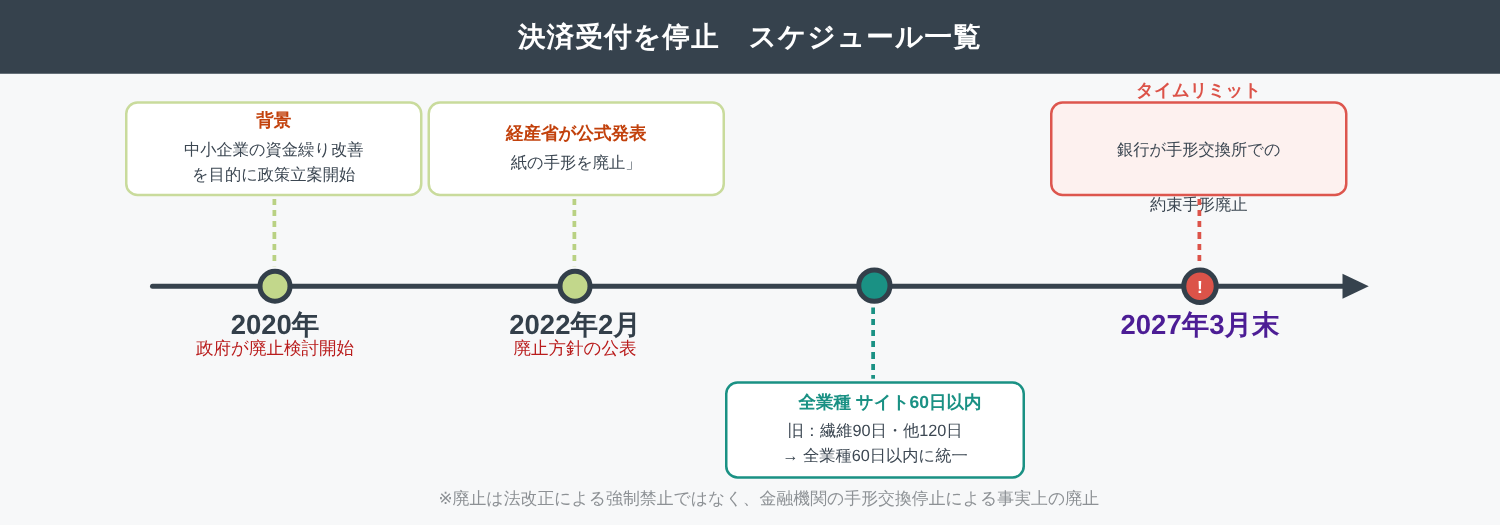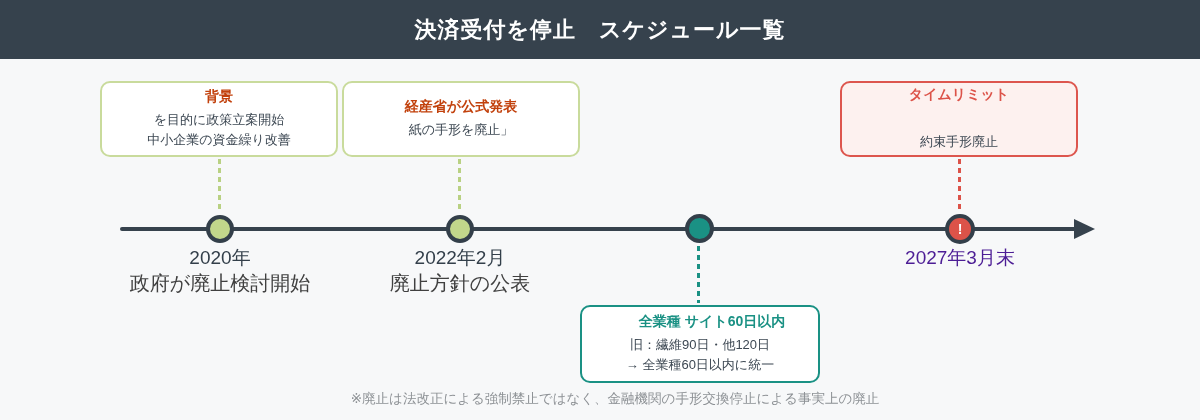--- a/index.html
+++ b/index.html
@@ -64,26 +64,26 @@
   .node.teal{width:29px;height:29px;background:#1a9184;}
   .node.red{width:30px;height:30px;background:#dc5349;}
   #node-1{left:206px;top:215px;}
   #node-2{left:446px;top:215px;}
   #node-3{left:685px;top:214px;}
   #node-4{left:945px;top:214px;}
   .node-mark{color:#ffffff;font-size:14px;font-weight:bold;line-height:1;}
   
   .ms-date{
     position:absolute;top:245px;transform:translateX(-50%);
-    font-size:19px;font-weight:normal;color:#333f4a;white-space:nowrap;
+    font-size:22px;font-weight:bold;color:#333f4a;white-space:nowrap;
   }
   .ms-date.red{color:#4c1d95;}
   .ms-label{
     position:absolute;top:270px;transform:translateX(-50%);
-    font-size:20px;color:#404040;white-space:nowrap;
+    font-size:14px;color:#b91c1c;white-space:nowrap;
   }
   #date-1,#label-1{left:220px;}
   #date-2,#label-2{left:460px;}
   #date-3,#label-3{left:700px;}
   #date-4,#label-4{left:960px;}
   
   .footnote{
     position:absolute;left:0;top:390px;width:1230px;text-align:center;
     font-size:13.5px;color:#8d9195;
   }
@@ -92,31 +92,32 @@
 <body>
 
 <div class="page">
 
   <div class="header-bar">
     <h1>決済受付を停止　スケジュール一覧</h1>
   </div>
 
   <div class="callout green" id="callout-1">
     <div class="callout-title">背景</div>
+    <div class="callout-line">中小企業の資金繰り改善</div>
     <div class="callout-line">を目的に政策立案開始</div>
-    <div class="callout-line">中小企業の資金繰り改善</div>
   </div>
 
   <div class="callout green" id="callout-2">
     <div class="callout-title">経産省が公式発表</div>
     <div class="callout-line">紙の手形を廃止」</div>
   </div>
 
   <div class="callout red" id="callout-3">
     <div class="callout-title">タイムリミット</div>
+    <div class="callout-line">銀行が手形交換所での</div>
     <div class="callout-line">約束手形廃止</div>
   </div>
 
   <div class="callout teal" id="callout-4">
     <div class="callout-title">全業種 サイト60日以内</div>
     <div class="callout-line">旧：繊維90日・他120日</div>
     <div class="callout-line">→ 全業種60日以内に統一</div>
   </div>
 
   <div class="connector green" id="conn-1"></div>

